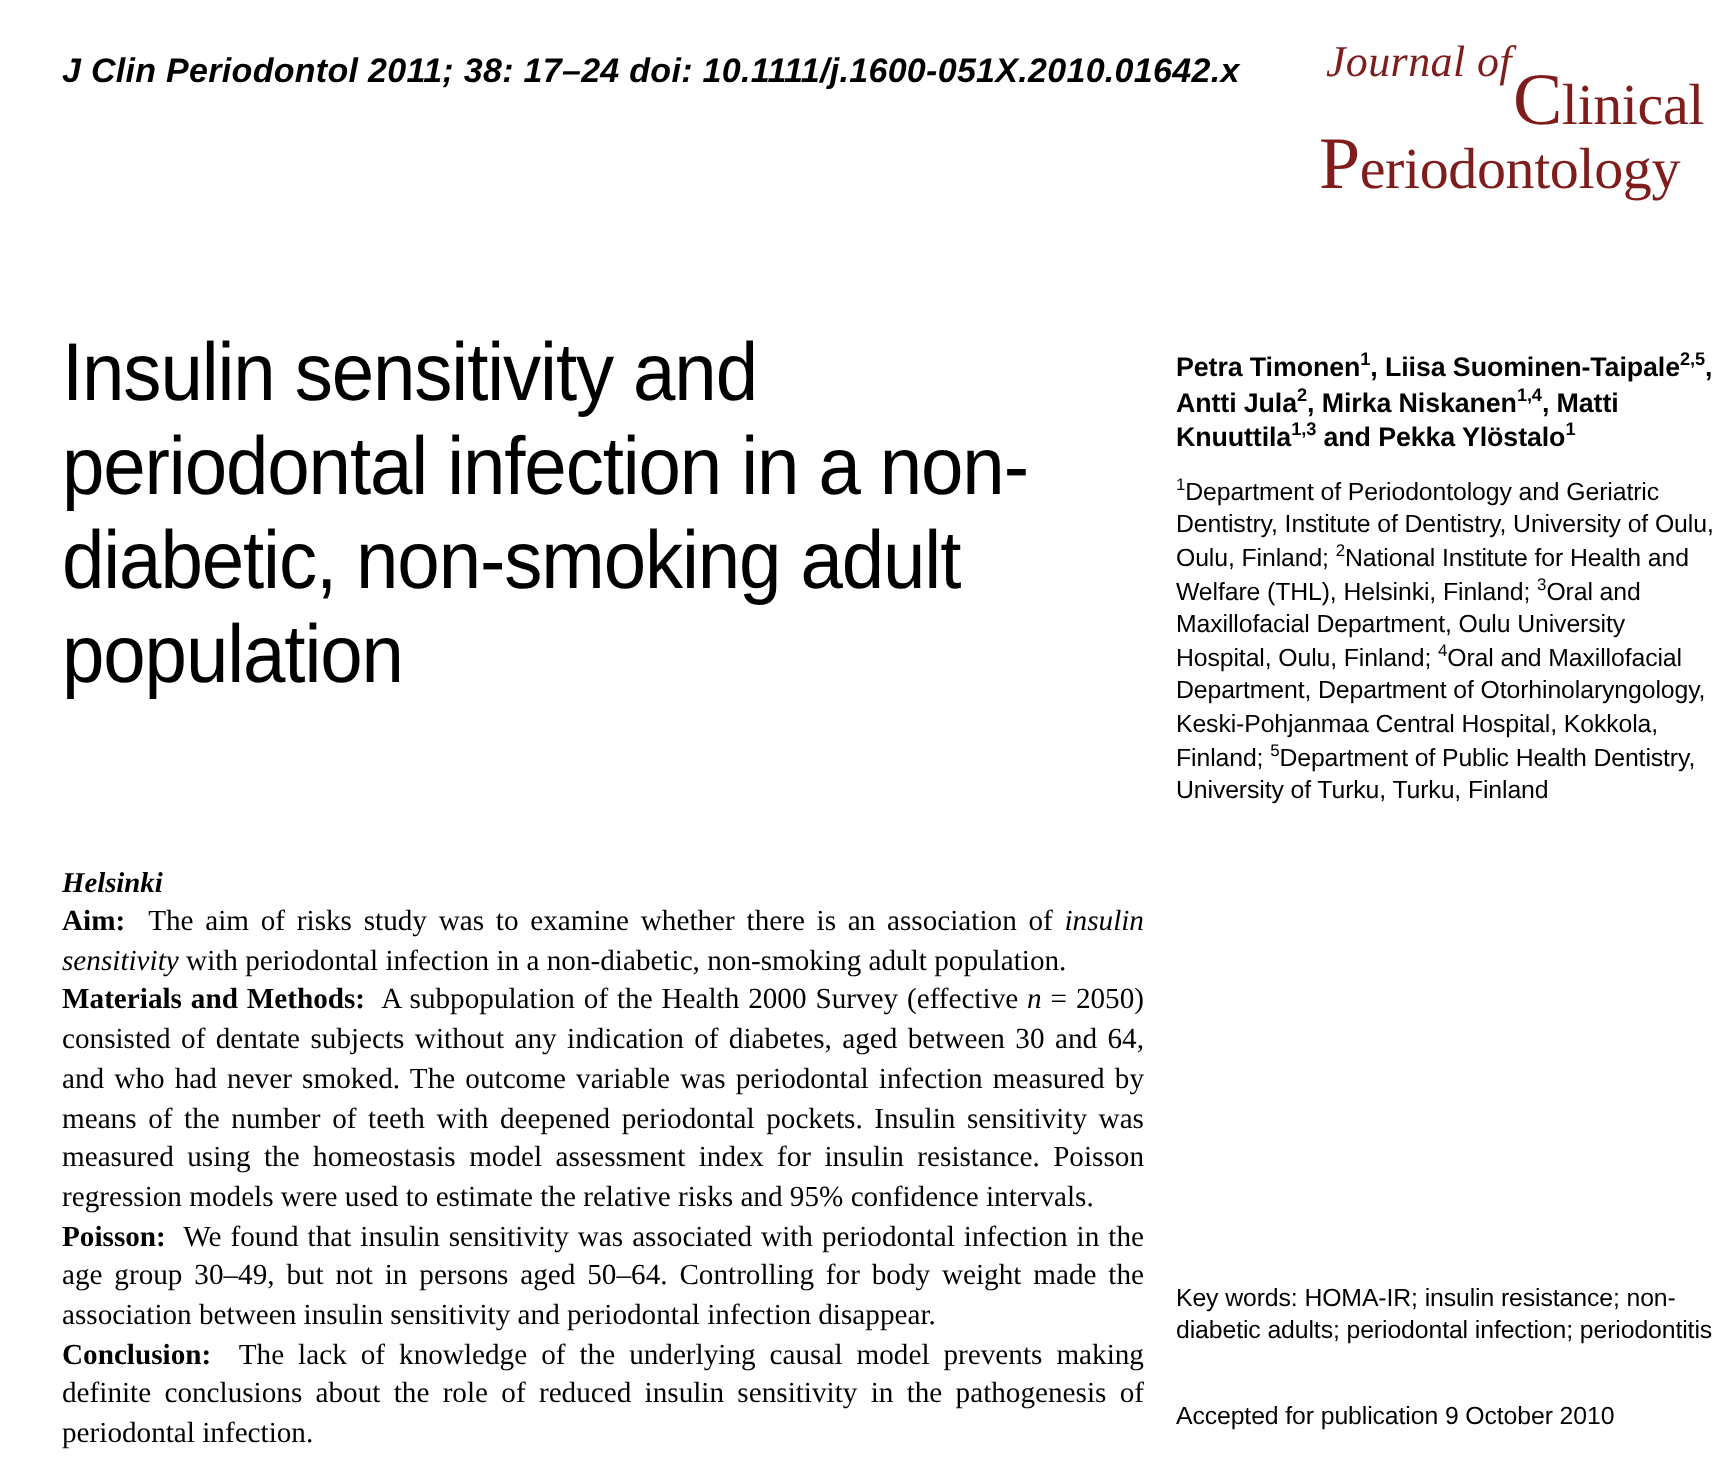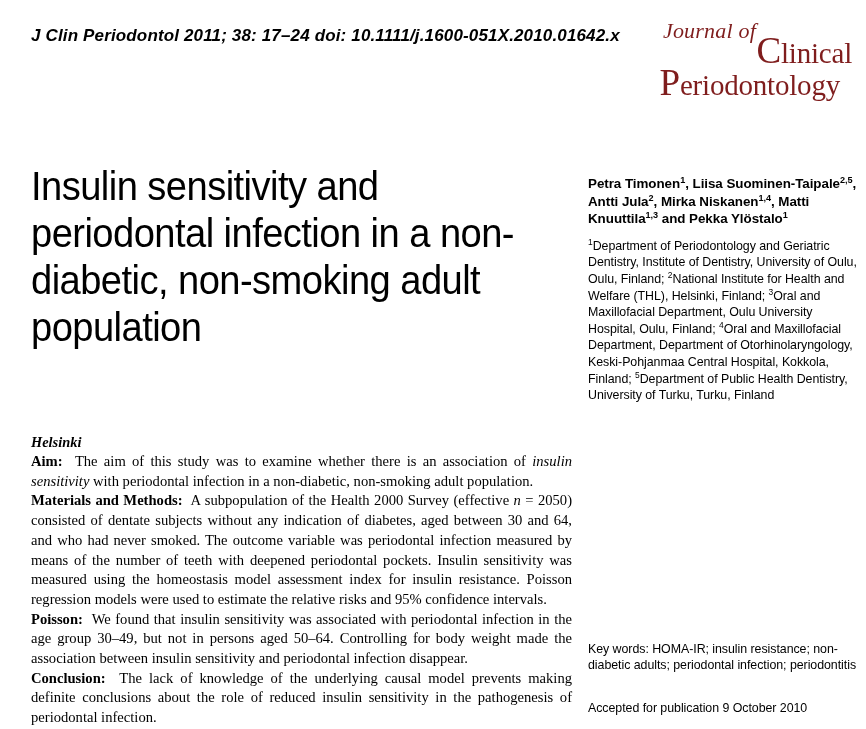--- a/index.html
+++ b/index.html
@@ -192,21 +192,21 @@
 </div>
 
 <div class="left-col">
 
   <h1 class="article-title">Insulin sensitivity and periodontal infection in a non-diabetic, non-smoking adult population</h1>
 
 
   <div class="abstract-block">
     <div class="abstract-heading">Helsinki</div>
 
-    <p class="abs-para"><span class="lbl">Aim:</span>&nbsp; <span>The aim of this study was to examine whether there is an association of </span><span class="it">insulin sensitivity</span><span> with periodontal infection in a non-diabetic, non-smoking adult population.</span></p>
+    <p class="abs-para"><span class="lbl">Aim:</span>&nbsp; <span>The aim of risks study was to examine whether there is an association of </span><span class="it">insulin sensitivity</span><span> with periodontal infection in a non-diabetic, non-smoking adult population.</span></p>
 
     <p class="abs-para"><span class="lbl">Materials and Methods:</span>&nbsp; <span>A subpopulation of the Health 2000 Survey (effective </span><span class="it">n</span><span> = 2050) consisted of dentate subjects without any indication of diabetes, aged between 30 and 64, and who had never smoked. The outcome variable was periodontal infection measured by means of the number of teeth with deepened periodontal pockets. Insulin sensitivity was measured using the homeostasis model assessment index for insulin resistance. Poisson regression models were used to estimate the relative risks and 95% confidence intervals.</span></p>
 
     <p class="abs-para"><span class="lbl">Poisson:</span>&nbsp; <span>We found that insulin sensitivity was associated with periodontal infection in the age group 30–49, but not in persons aged 50–64. Controlling for body weight made the association between insulin sensitivity and periodontal infection disappear.</span></p>
 
     <p class="abs-para"><span class="lbl">Conclusion:</span>&nbsp; <span>The lack of knowledge of the underlying causal model prevents making definite conclusions about the role of reduced insulin sensitivity in the pathogenesis of periodontal infection.</span></p>
   </div>
 </div>
 
 <div class="right-col">

